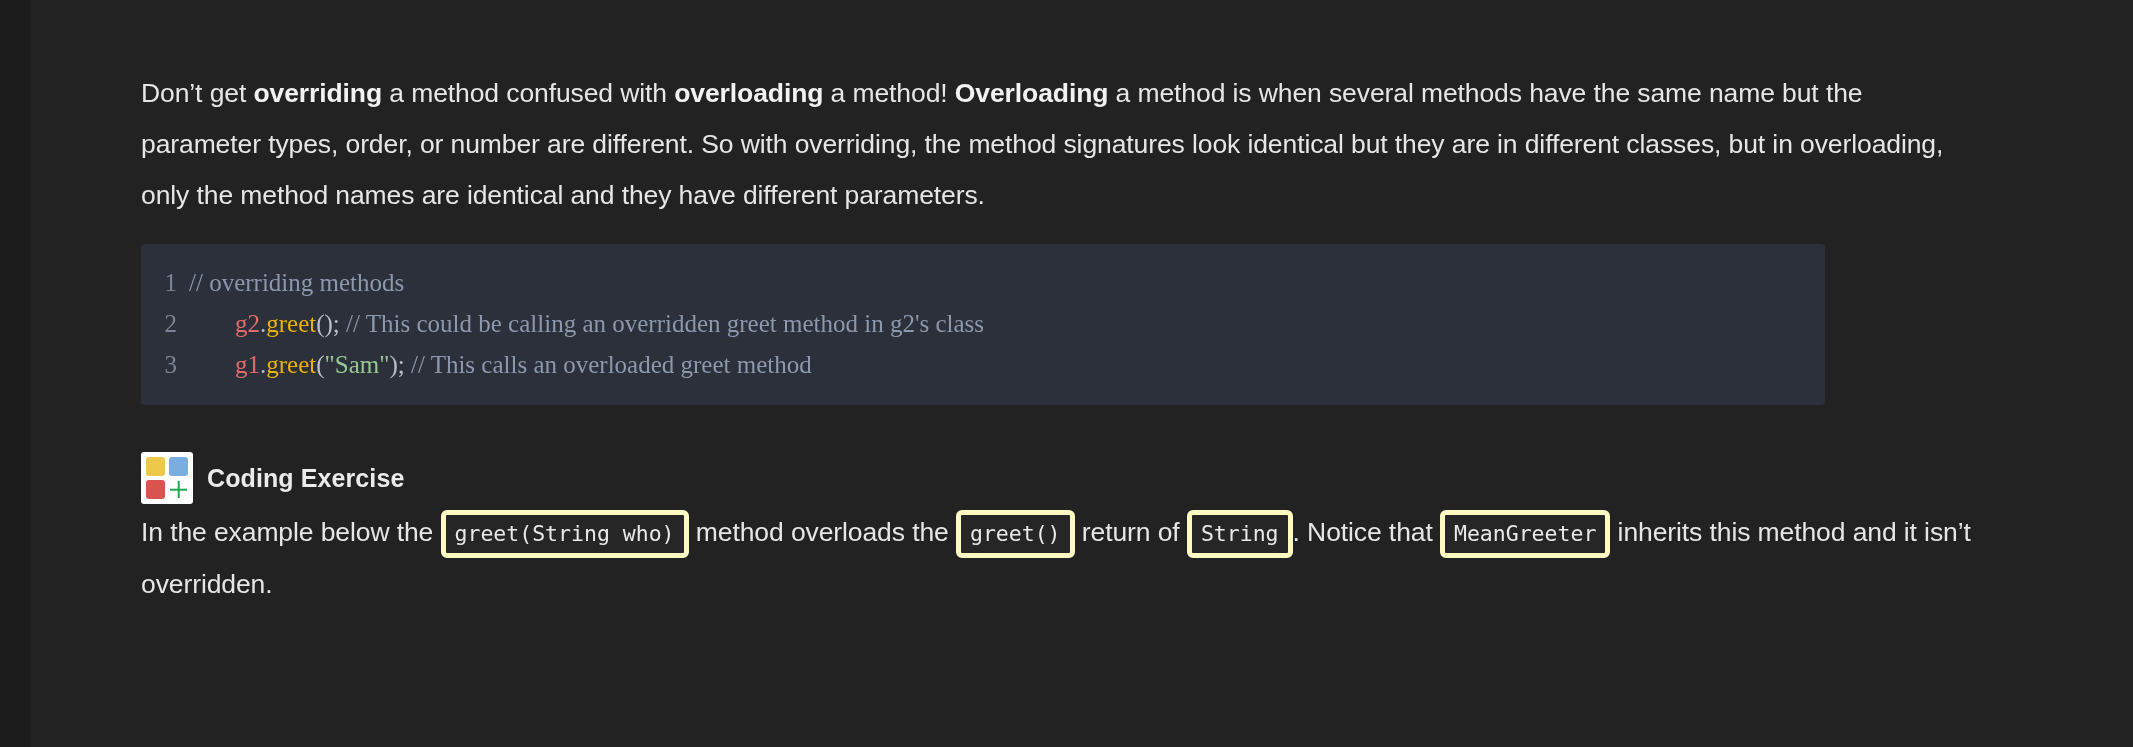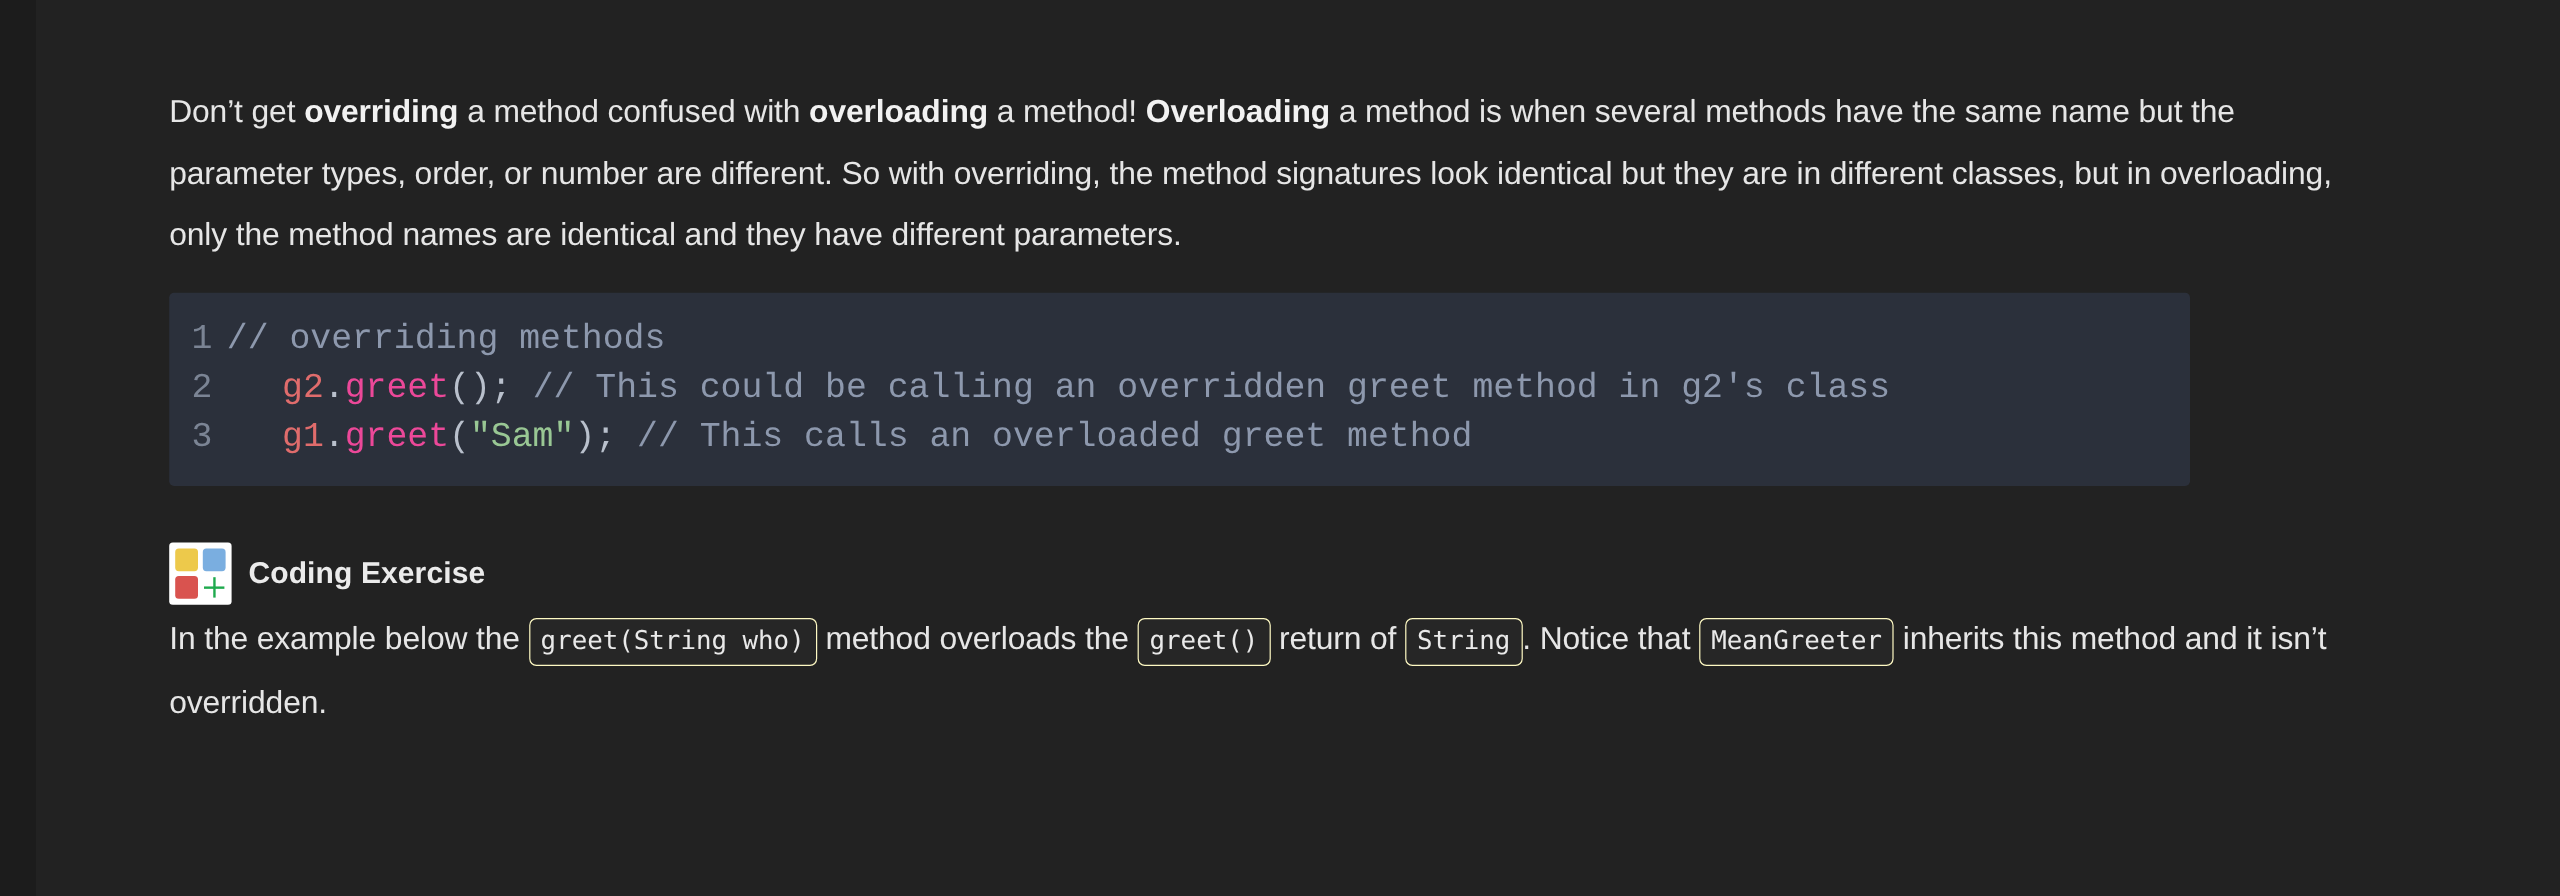--- a/index.html
+++ b/index.html
@@ -55,38 +55,38 @@
   }
 
   
   .code-block {
     margin-top: 23px;
     background: #2b303b;
     border-radius: 4px;
     padding: 18px 0 20px 0;
     width: 1684px;
     box-sizing: border-box;
-    font-family: Liberation Mono, monospace;
-    font-size: 29px;
+    font-family: Liberation Serif, serif;
+    font-size: 25px;
     line-height: 41px;
   }
   .code-line {
     white-space: pre;
     padding-left: 14px;
   }
   .ln {
     color: #7b8494;
     display: inline-block;
     width: 22px;
     text-align: right;
     margin-right: 12px;
   }
   .tok-comment { color: #8d98ad; }
   .tok-var     { color: #e06c6c; margin-left: 46px; }
-  .tok-fn      { color: #ec4899; }
+  .tok-fn      { color: #eab308; }
   .tok-punc    { color: #b9c0cc; }
   .tok-str     { color: #99c794; }
 
   
   .exercise-header {
     display: flex;
     align-items: center;
     margin-top: 44px;
     height: 58px;
   }
@@ -141,21 +141,21 @@
   }
   .para-3 {
     margin-top: 2px;
     width: 1845px;
   }
   code.inline {
     font-family: "DejaVu Sans Mono", "Liberation Mono", monospace;
     font-size: 21.5px;
     color: #e9e9e9;
     background: #262626;
-    border: 1px solid #fef9c3;
+    border: 5px solid #fef9c3;
     border-radius: 6px;
     padding: 6px 9px 7px 9px;
     white-space: pre;
     letter-spacing: 0;
   }
 </style>
 </head>
 <body>
 
 <div class="page">

